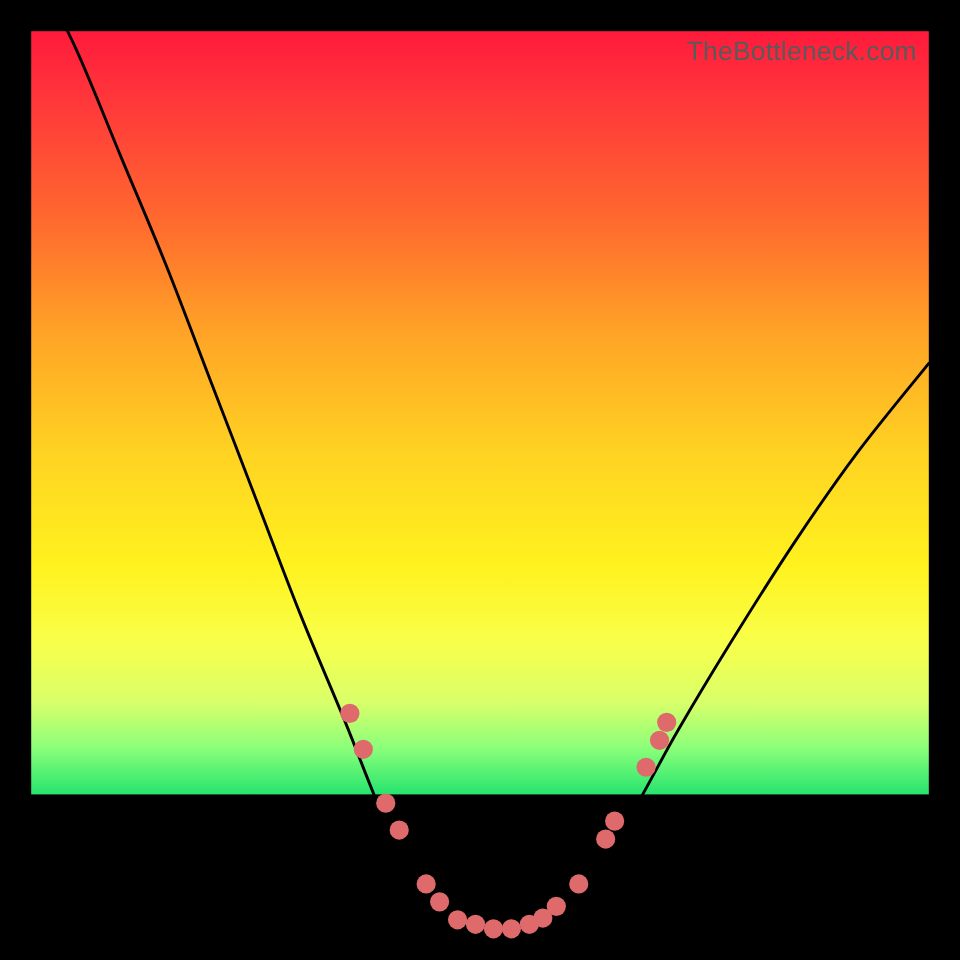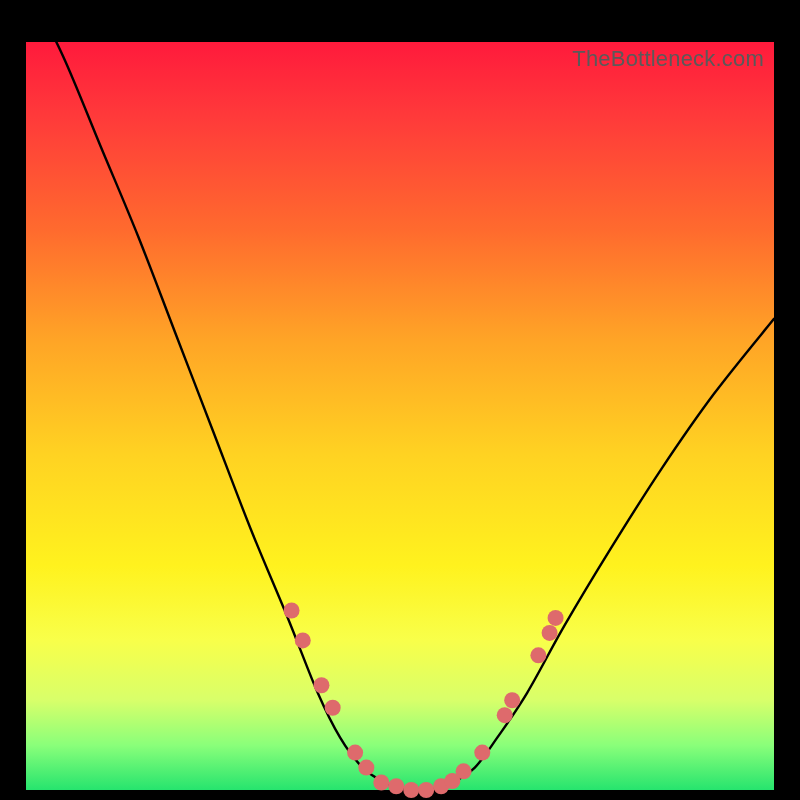--- a/index.html
+++ b/index.html
@@ -6,23 +6,23 @@
   html, body { width: 800px; height: 800px; overflow: hidden; background: #000; }
   .frame {
     position: relative;
     width: 800px;
     height: 800px;
     background: #000;
   }
   .plot-area {
     position: absolute;
     left: 26px;
-    top: 42px;
+    top: 26px;
     width: 748px;
-    height: 748px;
+    height: 636px;
     background: linear-gradient(to bottom,
       #ff1a3c 0%,
       #ff3a3a 10%,
       #ff6a2e 25%,
       #ffa526 40%,
       #ffd222 55%,
       #fff21e 70%,
       #f8ff4a 80%,
       #d8ff6a 88%,
       #8aff7a 94%,

